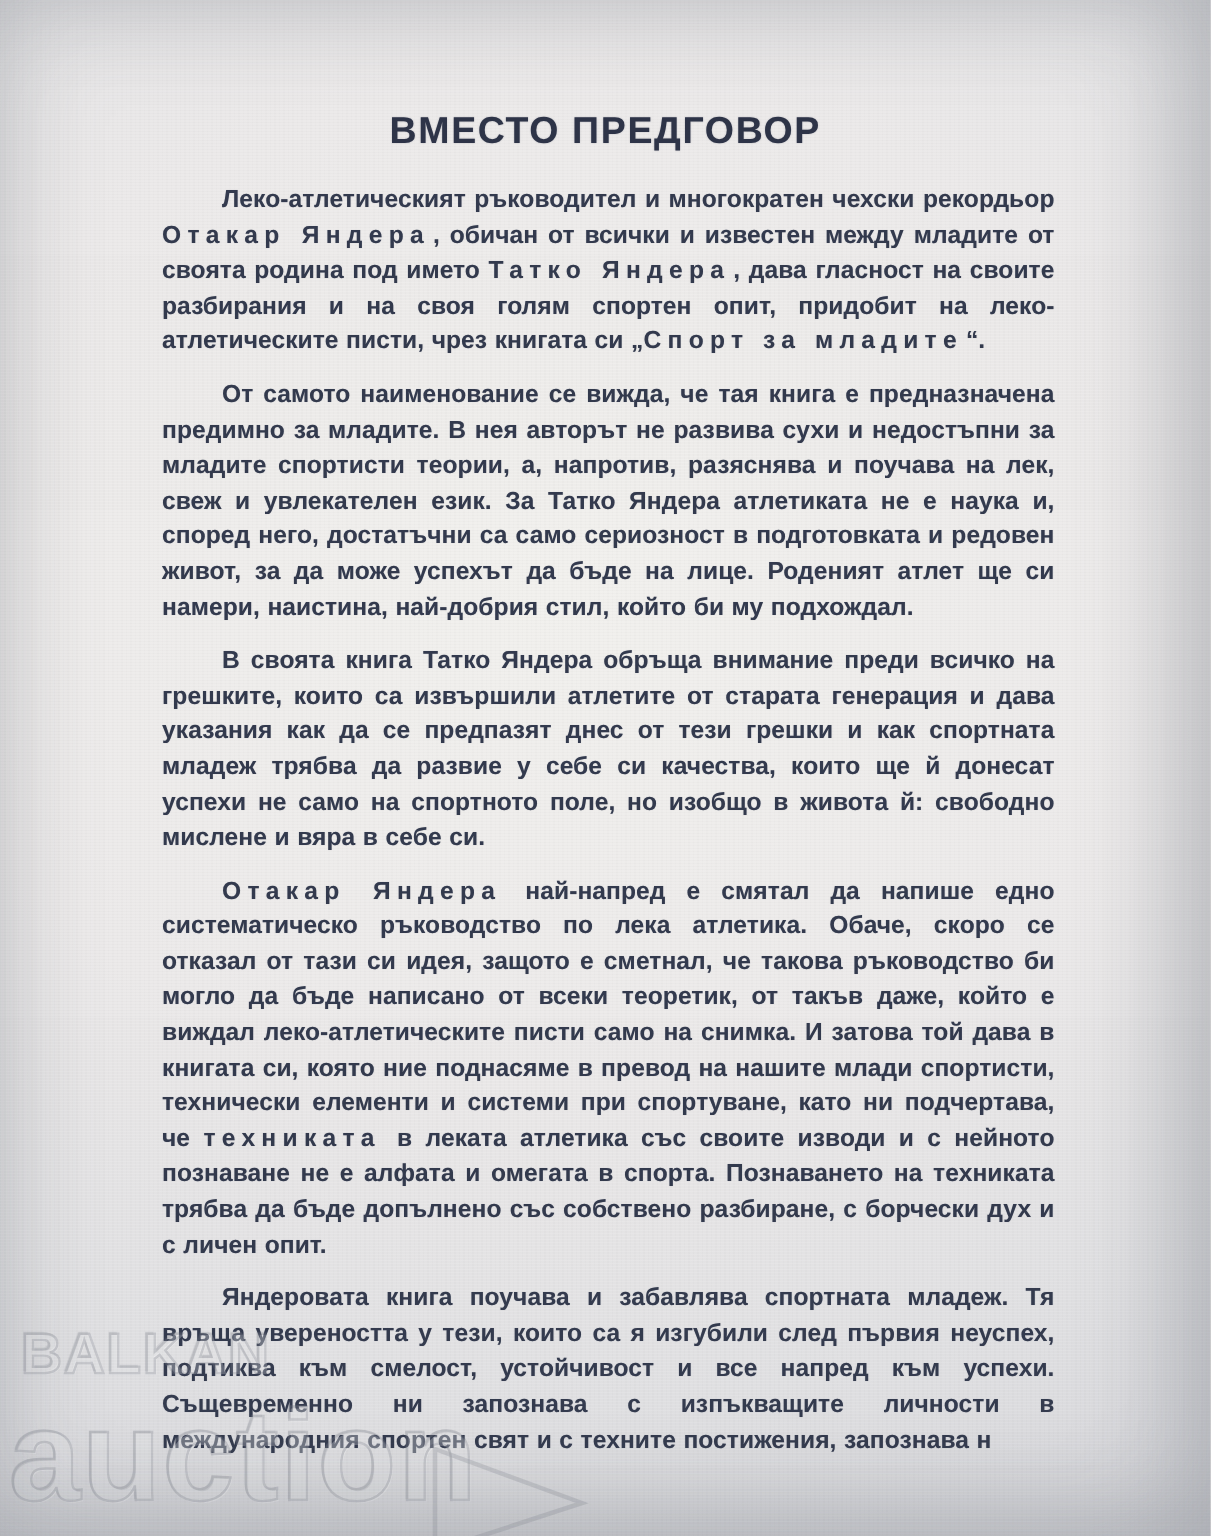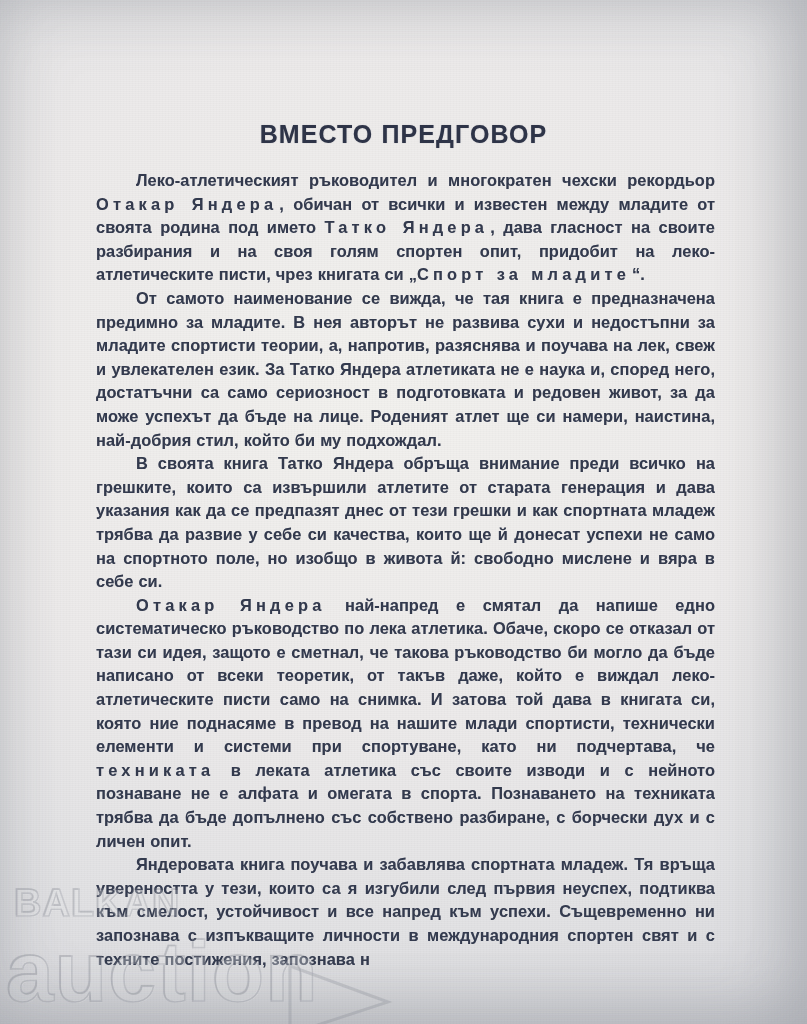--- a/index.html
+++ b/index.html
@@ -76,38 +76,38 @@
 
   
   #content {
     position: absolute;
     left: 0;
     top: 0;
     width: 807px;
   }
 
   h1#title {
-    margin: 12px;
-    padding-top: 108px;
+    margin: 0;
+    padding-top: 73px;
     text-align: center;
     font-family: "Liberation Sans", "DejaVu Sans", sans-serif;
     font-weight: 700;
     font-size: 25px;
     letter-spacing: 1.1px;
     color: #2e3448;
     text-shadow: 0 0 1px rgba(46,52,72,.35);
   }
 
   .body-text {
     margin: 0;
     padding: 0 92px 0 96px;
   }
 
   p.para {
-    margin: 0;
+    margin: 12px;
     text-indent: 40px;
     text-align: justify;
     font-family: "Liberation Sans", "DejaVu Sans", sans-serif;
     font-weight: 700;
     font-size: 16.4px;
     line-height: 23.6px;
     color: #333a4e;
     letter-spacing: .05px;
     word-spacing: .4px;
     -webkit-font-smoothing: antialiased;

